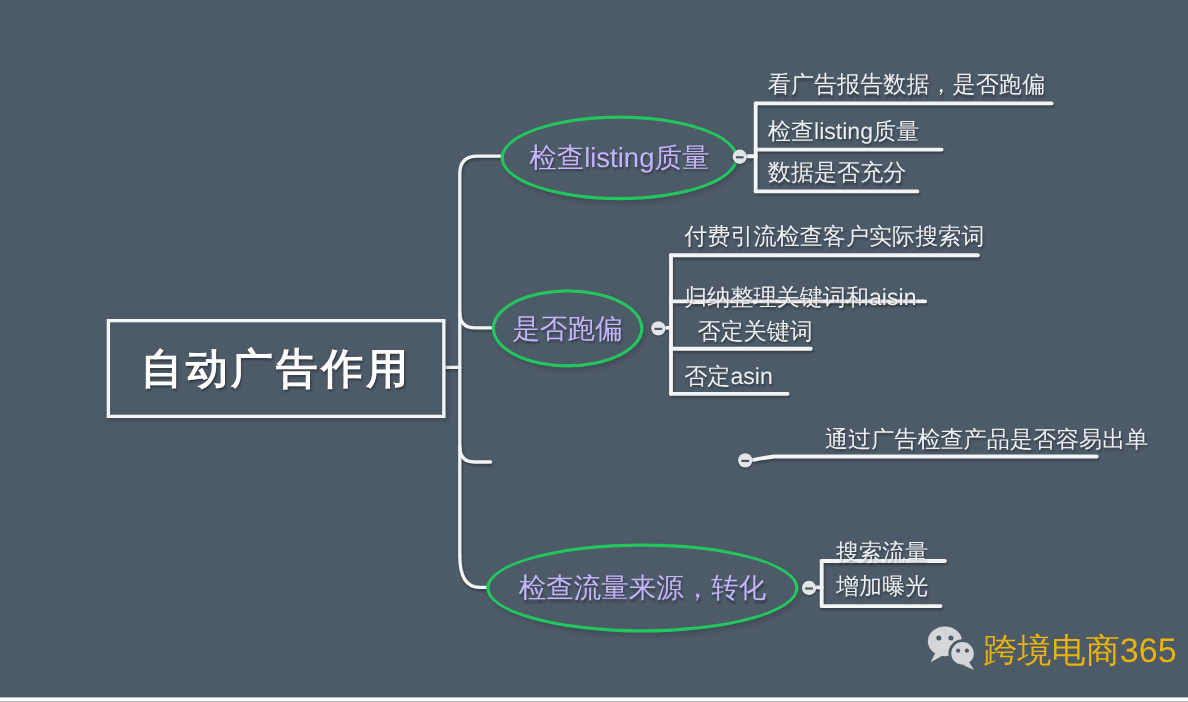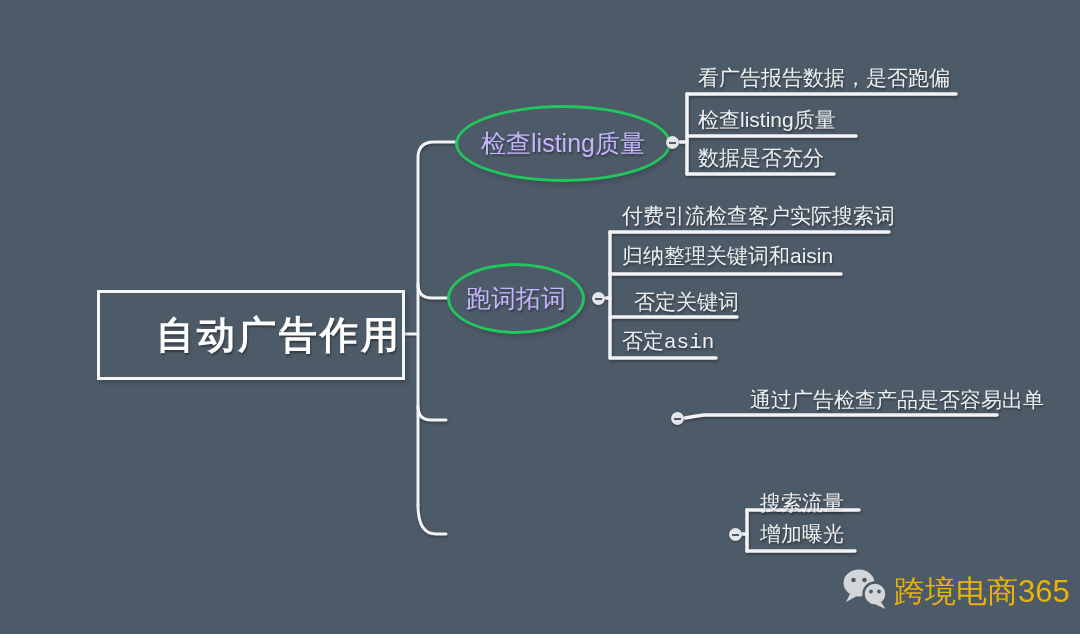--- a/index.html
+++ b/index.html
@@ -9,21 +9,21 @@
     font-family:"Liberation Sans","DejaVu Sans",sans-serif;
     overflow:hidden;position:relative;
   }
   .stage{position:absolute;inset:0;}
   svg.connectors{position:absolute;left:0;top:0;pointer-events:none;
     filter:drop-shadow(1px 2px 1px rgba(0,0,0,0.28));}
 
   .node-root{
     position:absolute;left:97px;top:290px;width:302px;height:84px;
     border:3px solid #f4f5f6;background:#4d5a67;
-    display:flex;align-items:center;justify-content:flex-end;
+    display:flex;align-items:center;justify-content:center;
     font-size:38px;font-weight:bold;color:#fdfdfe;letter-spacing:3px;
     text-shadow:1px 2px 2px rgba(0,0,0,0.35);
     box-shadow:2px 3px 4px rgba(0,0,0,0.18);
   }
   .ellipse{
     position:absolute;border:3px solid #22c55e;border-radius:50%;
     background:#4d5a67;display:flex;align-items:center;justify-content:center;
     color:#c4b5fd;font-size:25px;white-space:nowrap;
     text-shadow:1px 2px 2px rgba(0,0,0,0.35);
     box-shadow:2px 3px 4px rgba(0,0,0,0.15);
@@ -34,23 +34,23 @@
   #ellipse-3{left:442px;top:494px;width:278px;height:75px;}
 
   .child{
     position:absolute;color:#edf0f2;font-size:21px;line-height:27px;
     white-space:nowrap;text-shadow:1px 2px 2px rgba(0,0,0,0.35);
   }
   #c-0-0{left:698px;top:64px;}
   #c-0-1{left:698px;top:106px;}
   #c-0-2{left:698px;top:144px;}
   #c-1-0{left:622px;top:202px;}
-  #c-1-1{left:622px;top:242px;}
+  #c-1-1{left:622px;top:257px;}
   #c-1-2{left:634px;top:288px;}
-  #c-1-3{left:622px;top:329px;font-family:Liberation Mono, monospace;}
+  #c-1-3{left:622px;top:329px;}
   #c-2-0{left:710px;top:386px;margin-left:40px;}
   #c-3-0{left:760px;top:479px;margin-top:10px;}
   #c-3-1{left:760px;top:520px;}
 
   .collapse{
     position:absolute;width:13px;height:13px;border-radius:50%;
     background:#e3e6e8;display:flex;align-items:center;justify-content:center;
     box-shadow:0 1px 2px rgba(0,0,0,0.35);
   }
   #cb-0{left:666px;top:136px;}
@@ -107,21 +107,24 @@
   </svg>
 
   <div class="node-root">
     <span>自动广告作用</span>
   </div>
 
   <div class="ellipse" id="ellipse-0">
     <span>检查listing质量</span>
   </div>
   <div class="ellipse" id="ellipse-1">
-    <span>跑词拓词</span>
+    <span>是否跑偏</span>
+  </div>
+  <div class="ellipse" id="ellipse-3">
+    <span>检查流量来源，转化</span>
   </div>
 
   <div class="collapse" id="cb-0">
     <span class="minus"></span>
   </div>
   <div class="collapse" id="cb-1">
     <span class="minus"></span>
   </div>
   <div class="collapse" id="cb-2">
     <span class="minus"></span>

